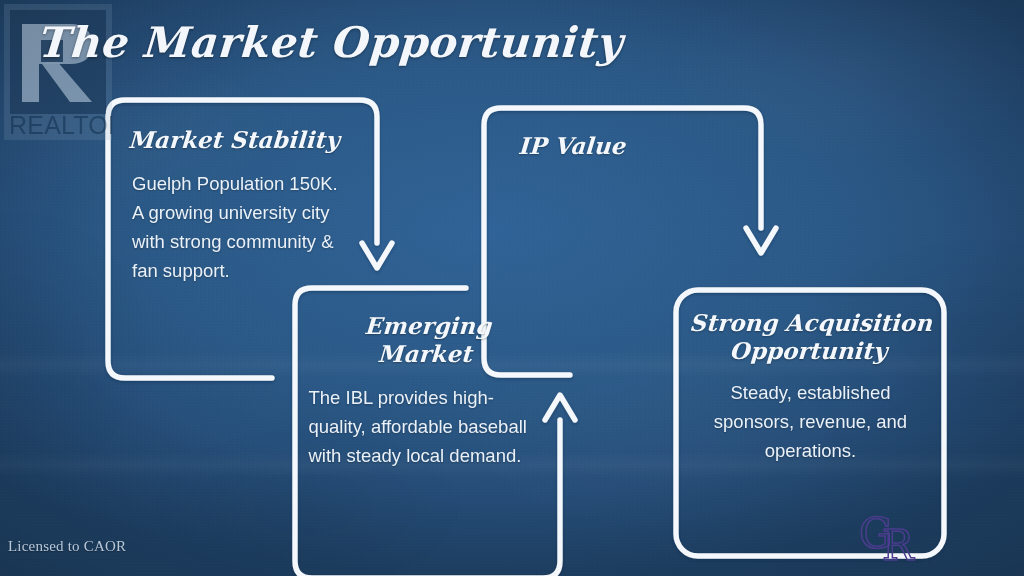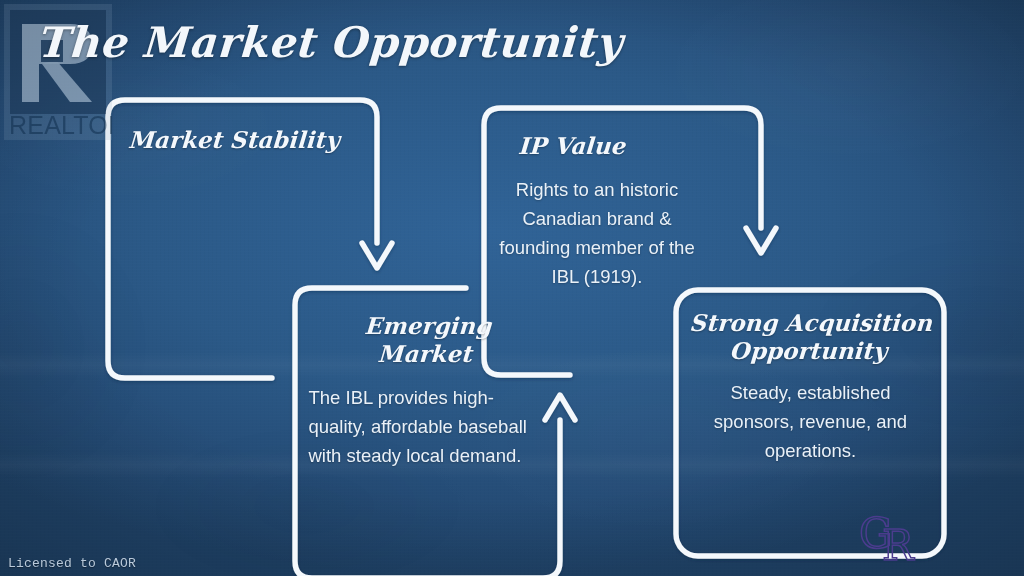--- a/index.html
+++ b/index.html
@@ -142,23 +142,23 @@
     top: 4px;
     width: 108px;
     height: 136px;
     opacity: .58;
   }
 
   
   #licensed {
     position: absolute;
     left: 8px;
-    bottom: 5px;
-    font-family: Liberation Mono, monospace;
-    font-size: 13px;
+    bottom: 21px;
+    font-family: Liberation Serif, serif;
+    font-size: 15px;
     color: #b9c9da;
     letter-spacing: .2px;
     text-shadow: 0 1px 1px rgba(0,0,0,.35);
   }
 </style>
 </head>
 <body>
 
 <div id="stage">
 
@@ -207,30 +207,30 @@
       <path d="M52 56 L88 98 L66 98 L38 60 Z"></path>
     </g>
     <rect x="37" y="36" width="22" height="22" fill="#16304d" fill-opacity="0.85"></rect>
     <text x="5" y="130" font-family="'Liberation Sans',sans-serif" font-size="25" letter-spacing="0.2" fill="#1b3755" fill-opacity="0.92">REALTOR®</text>
   </svg>
 
   <div class="title">The Market Opportunity</div>
 
   <div class="card" id="card-stability">
     <div class="card-head">Market Stability</div>
+    <div class="card-body">Guelph Population 150K. A growing university city with strong community &amp; fan support.</div>
   </div>
 
   <div class="card" id="card-emerging">
     <div class="card-head">Emerging Market</div>
     <div class="card-body">The IBL provides high-quality, affordable baseball with steady local demand.</div>
   </div>
 
   <div class="card" id="card-ip">
     <div class="card-head">IP Value</div>
-    <div class="card-body">Rights to an historic Canadian brand &amp; founding member of the IBL (1919).</div>
   </div>
 
   <div class="card" id="card-acq">
     <div class="card-head">Strong Acquisition Opportunity</div>
     <div class="card-body">Steady, established sponsors, revenue, and operations.</div>
   </div>
 
   <svg id="gr-logo" viewBox="0 0 70 58">
     <text x="1" y="40" font-family="'DejaVu Serif',serif" font-size="42" fill="none" stroke="#4b3c8e" stroke-width="1.5">G</text>
     <text x="24" y="52" font-family="'DejaVu Serif',serif" font-size="42" fill="none" stroke="#4b3c8e" stroke-width="1.5">R</text>

